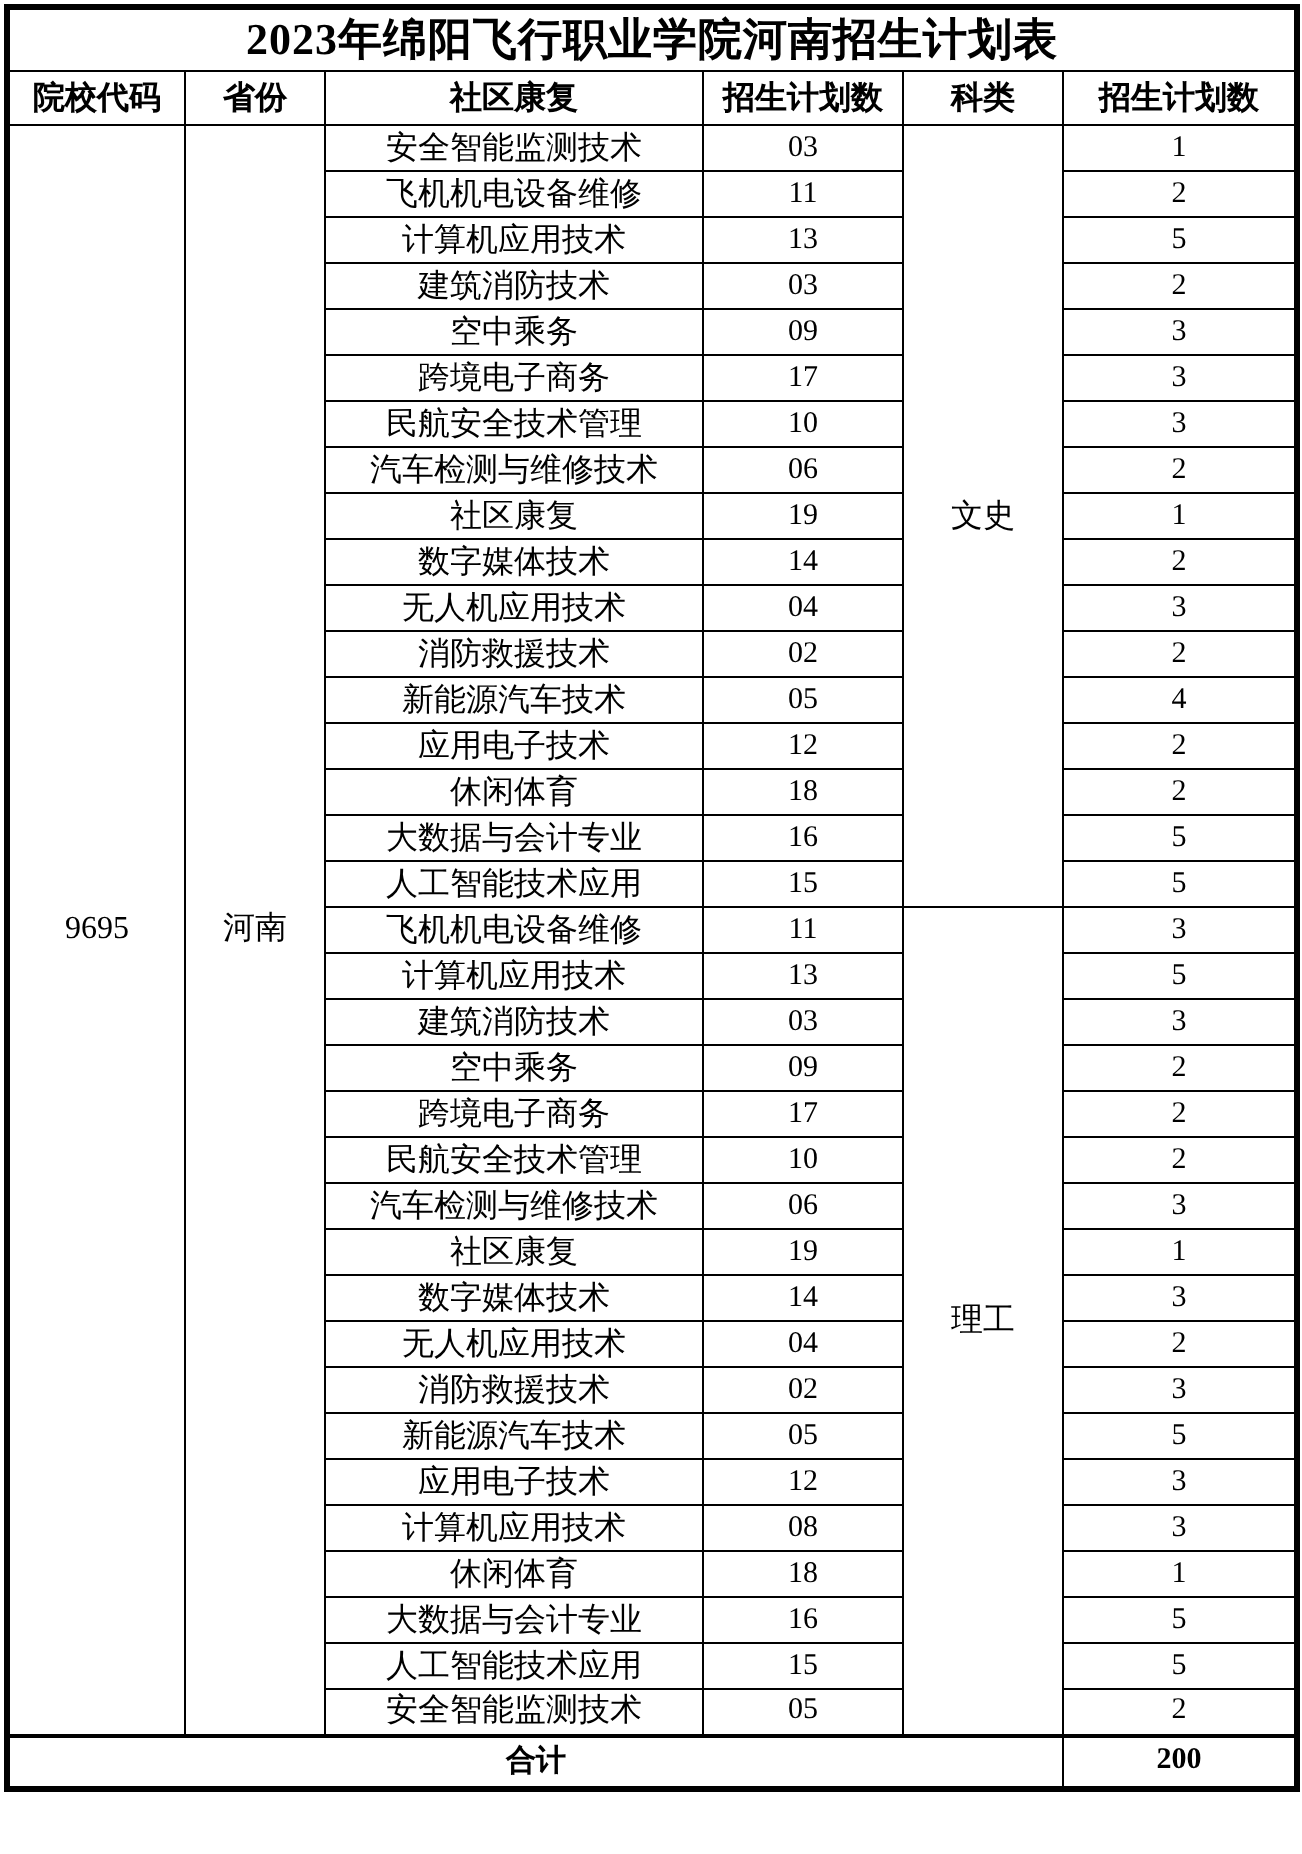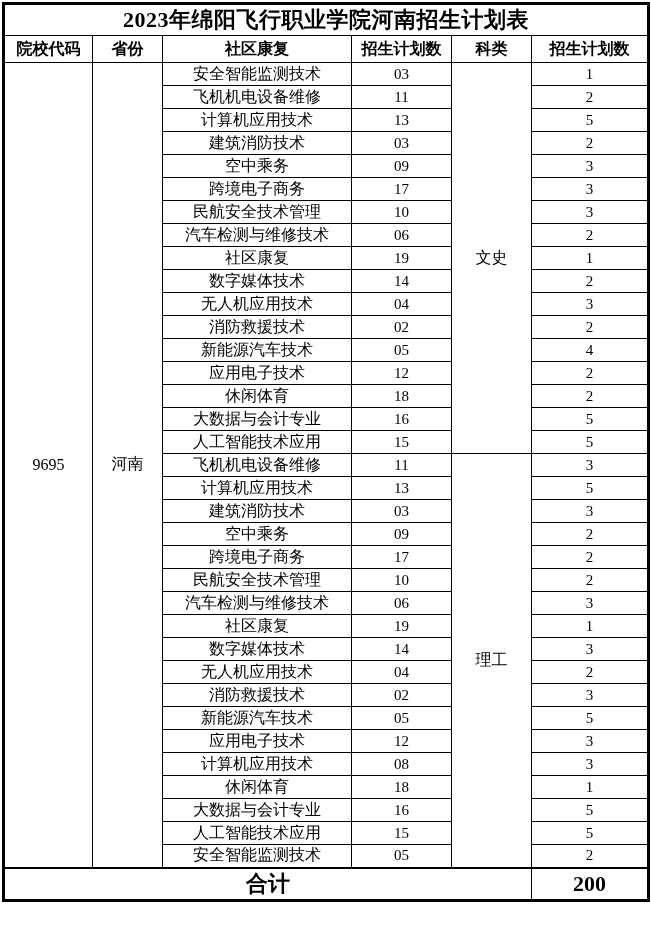--- a/index.html
+++ b/index.html
@@ -45,21 +45,21 @@
   }
   tbody td {
     height: 23px;
     font-size: 16px;
     font-weight: normal;
   }
   td.num { font-size: 15px; }
   td.merge-cell { font-size: 16px; text-align: center; }
   tr.total-row td {
     height: 27px;
-    font-size: 22px;
+    font-size: 15px;
     font-weight: bold;
     border-top: 2px solid #000000;
   }
 </style>
 </head>
 <body>
 
 <div class="page">
   <table class="enroll">
     <colgroup>

